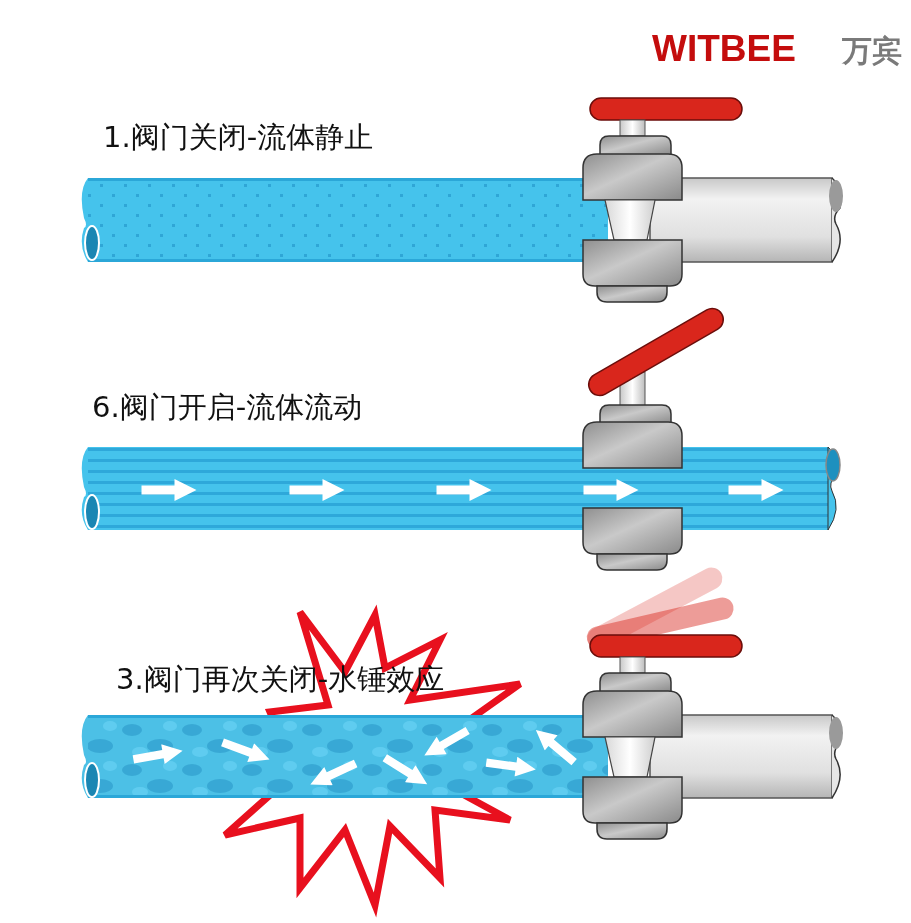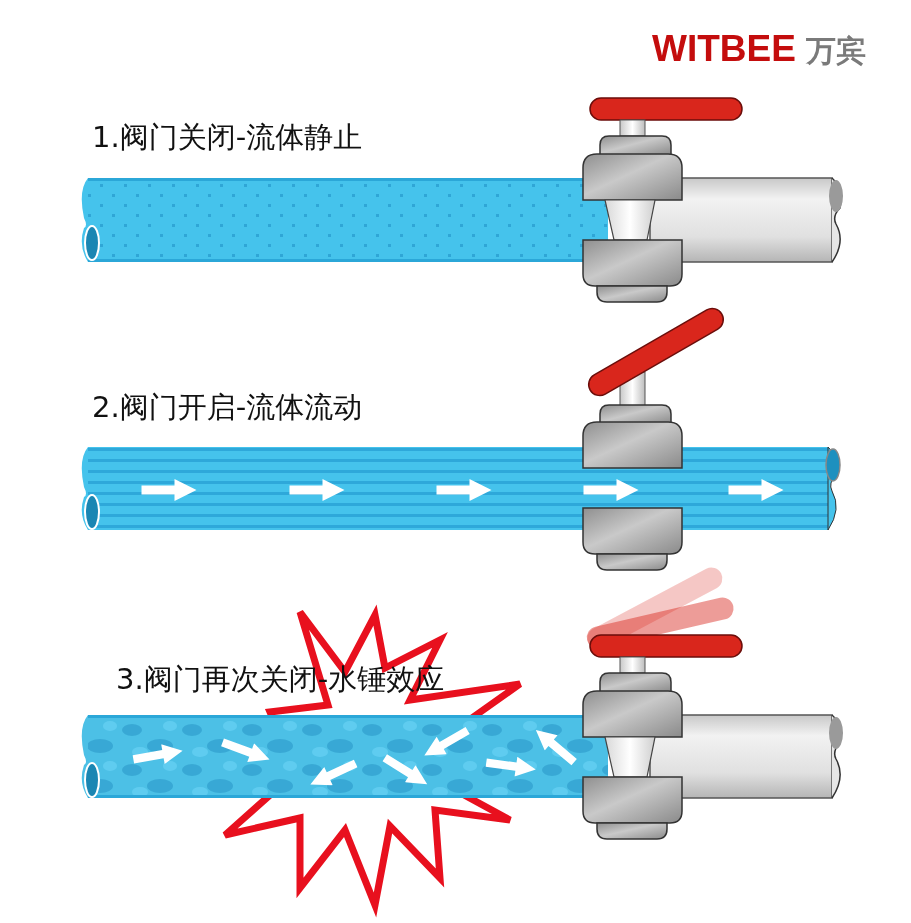--- a/index.html
+++ b/index.html
@@ -1,32 +1,32 @@
 <!DOCTYPE html>
 <html><head>
 <meta charset="utf-8">
 <style>
   html, body { margin:0; padding:0; background:#ffffff; }
   body { width:911px; height:923px; position:relative; overflow:hidden; font-family:"DejaVu Sans", "Liberation Sans", sans-serif; }
   .logo { position:absolute; left:652px; top:28px; display:flex; align-items:baseline; gap:10px; }
   .logo-en { font-family:"Liberation Sans", sans-serif; font-weight:bold; font-size:37px; color:#c40d0d; letter-spacing:0px; }
-  .logo-cn { font-family:"DejaVu Sans", sans-serif; font-weight:bold; font-size:30px; color:#7a7a7a; }
+  .logo-cn { font-family:"DejaVu Sans", sans-serif; font-weight:bold; font-size:30px; color:#7a7a7a;margin-left:36px; }
   .step-title { position:absolute; left:92px; font-size:29px; color:#111; font-family:"DejaVu Sans", sans-serif; white-space:nowrap; z-index:3; }
   svg.scene { position:absolute; left:0; top:0; }
 </style>
 </head>
 <body>
 
 <div class="logo">
   <span class="logo-en">WITBEE</span>
   <span class="logo-cn">万宾</span>
 </div>
 
-<div class="step-title" style="top:118px;">1.阀门关闭-流体静止</div>
-<div class="step-title" style="top:388px;">2.阀门开启-流体流动</div>
+<div class="step-title" style="top:118px;margin-left:11px;">1.阀门关闭-流体静止</div>
+<div class="step-title" style="top:388px;">6.阀门开启-流体流动</div>
 <div class="step-title" style="top:660px;margin-left:24px;">3.阀门再次关闭-水锤效应</div>
 
 <svg class="scene" width="911" height="923" viewBox="0 0 911 923">
   <defs>
     <pattern id="dots" width="24" height="20" patternUnits="userSpaceOnUse">
       <rect width="24" height="20" fill="#45c3ec"></rect>
       <rect x="4" y="4" width="3" height="3" fill="#2fa6d6"></rect>
       <rect x="16" y="14" width="3" height="3" fill="#2fa6d6"></rect>
     </pattern>
     <pattern id="stripes" width="10" height="11" patternUnits="userSpaceOnUse">

